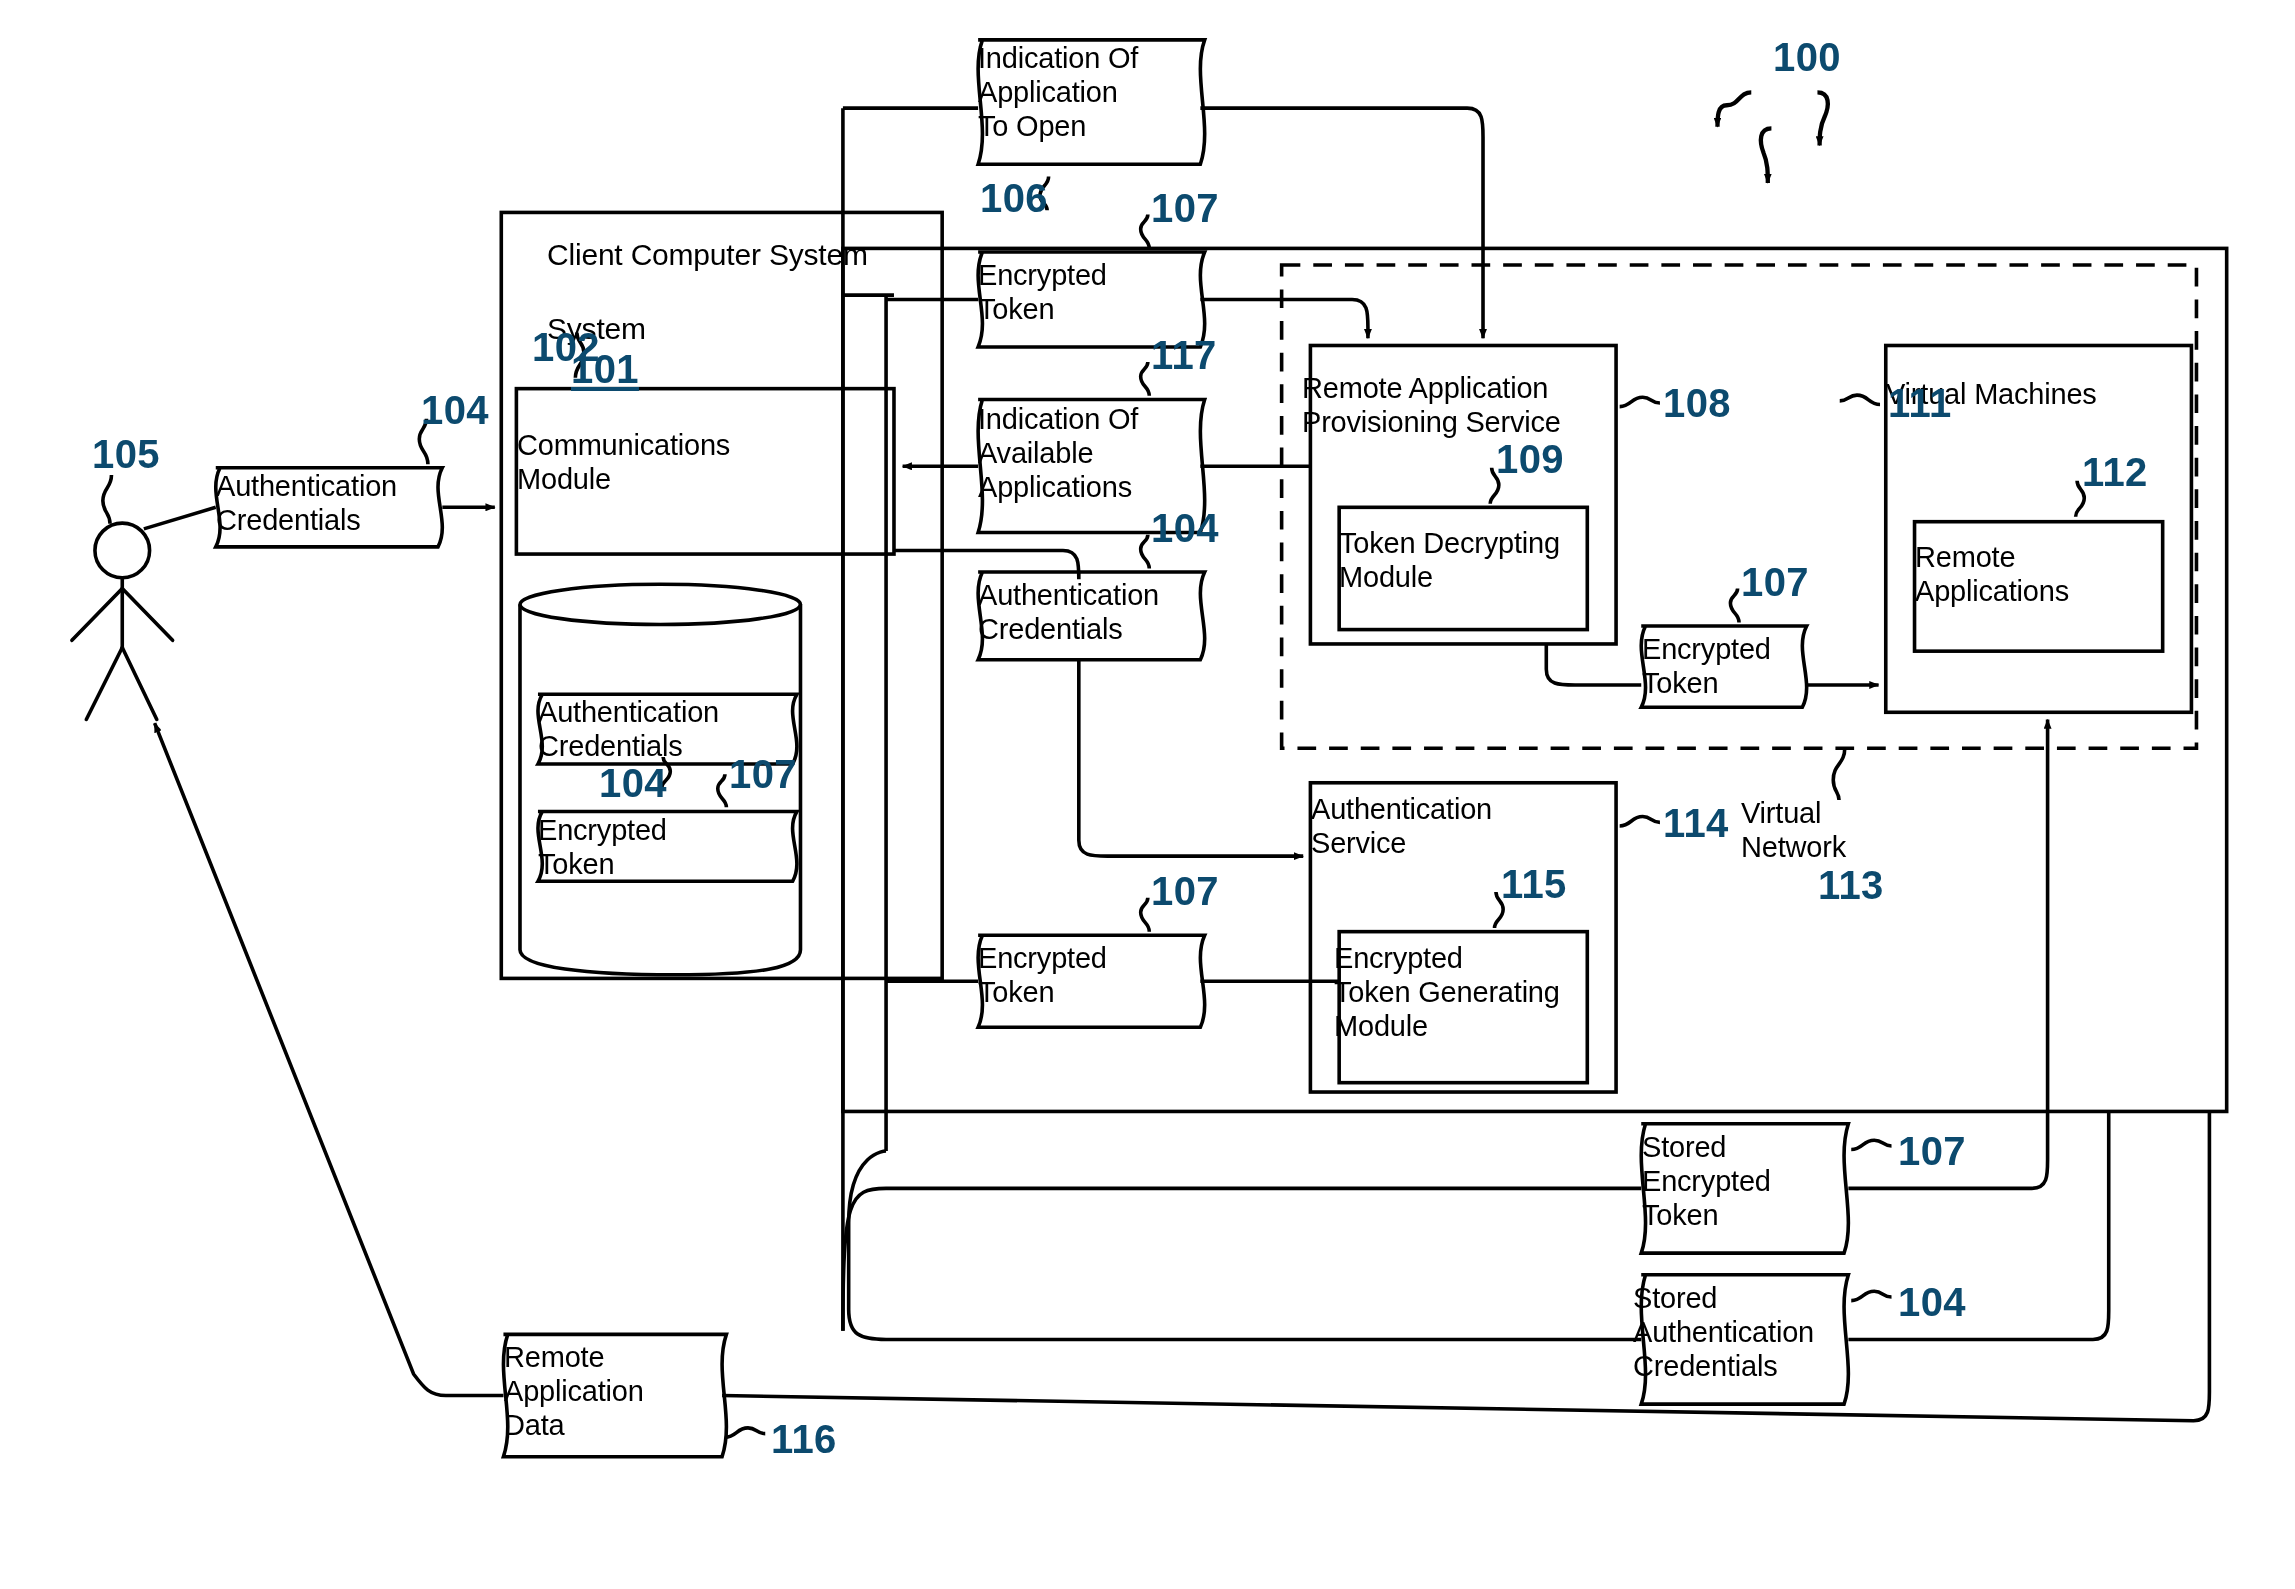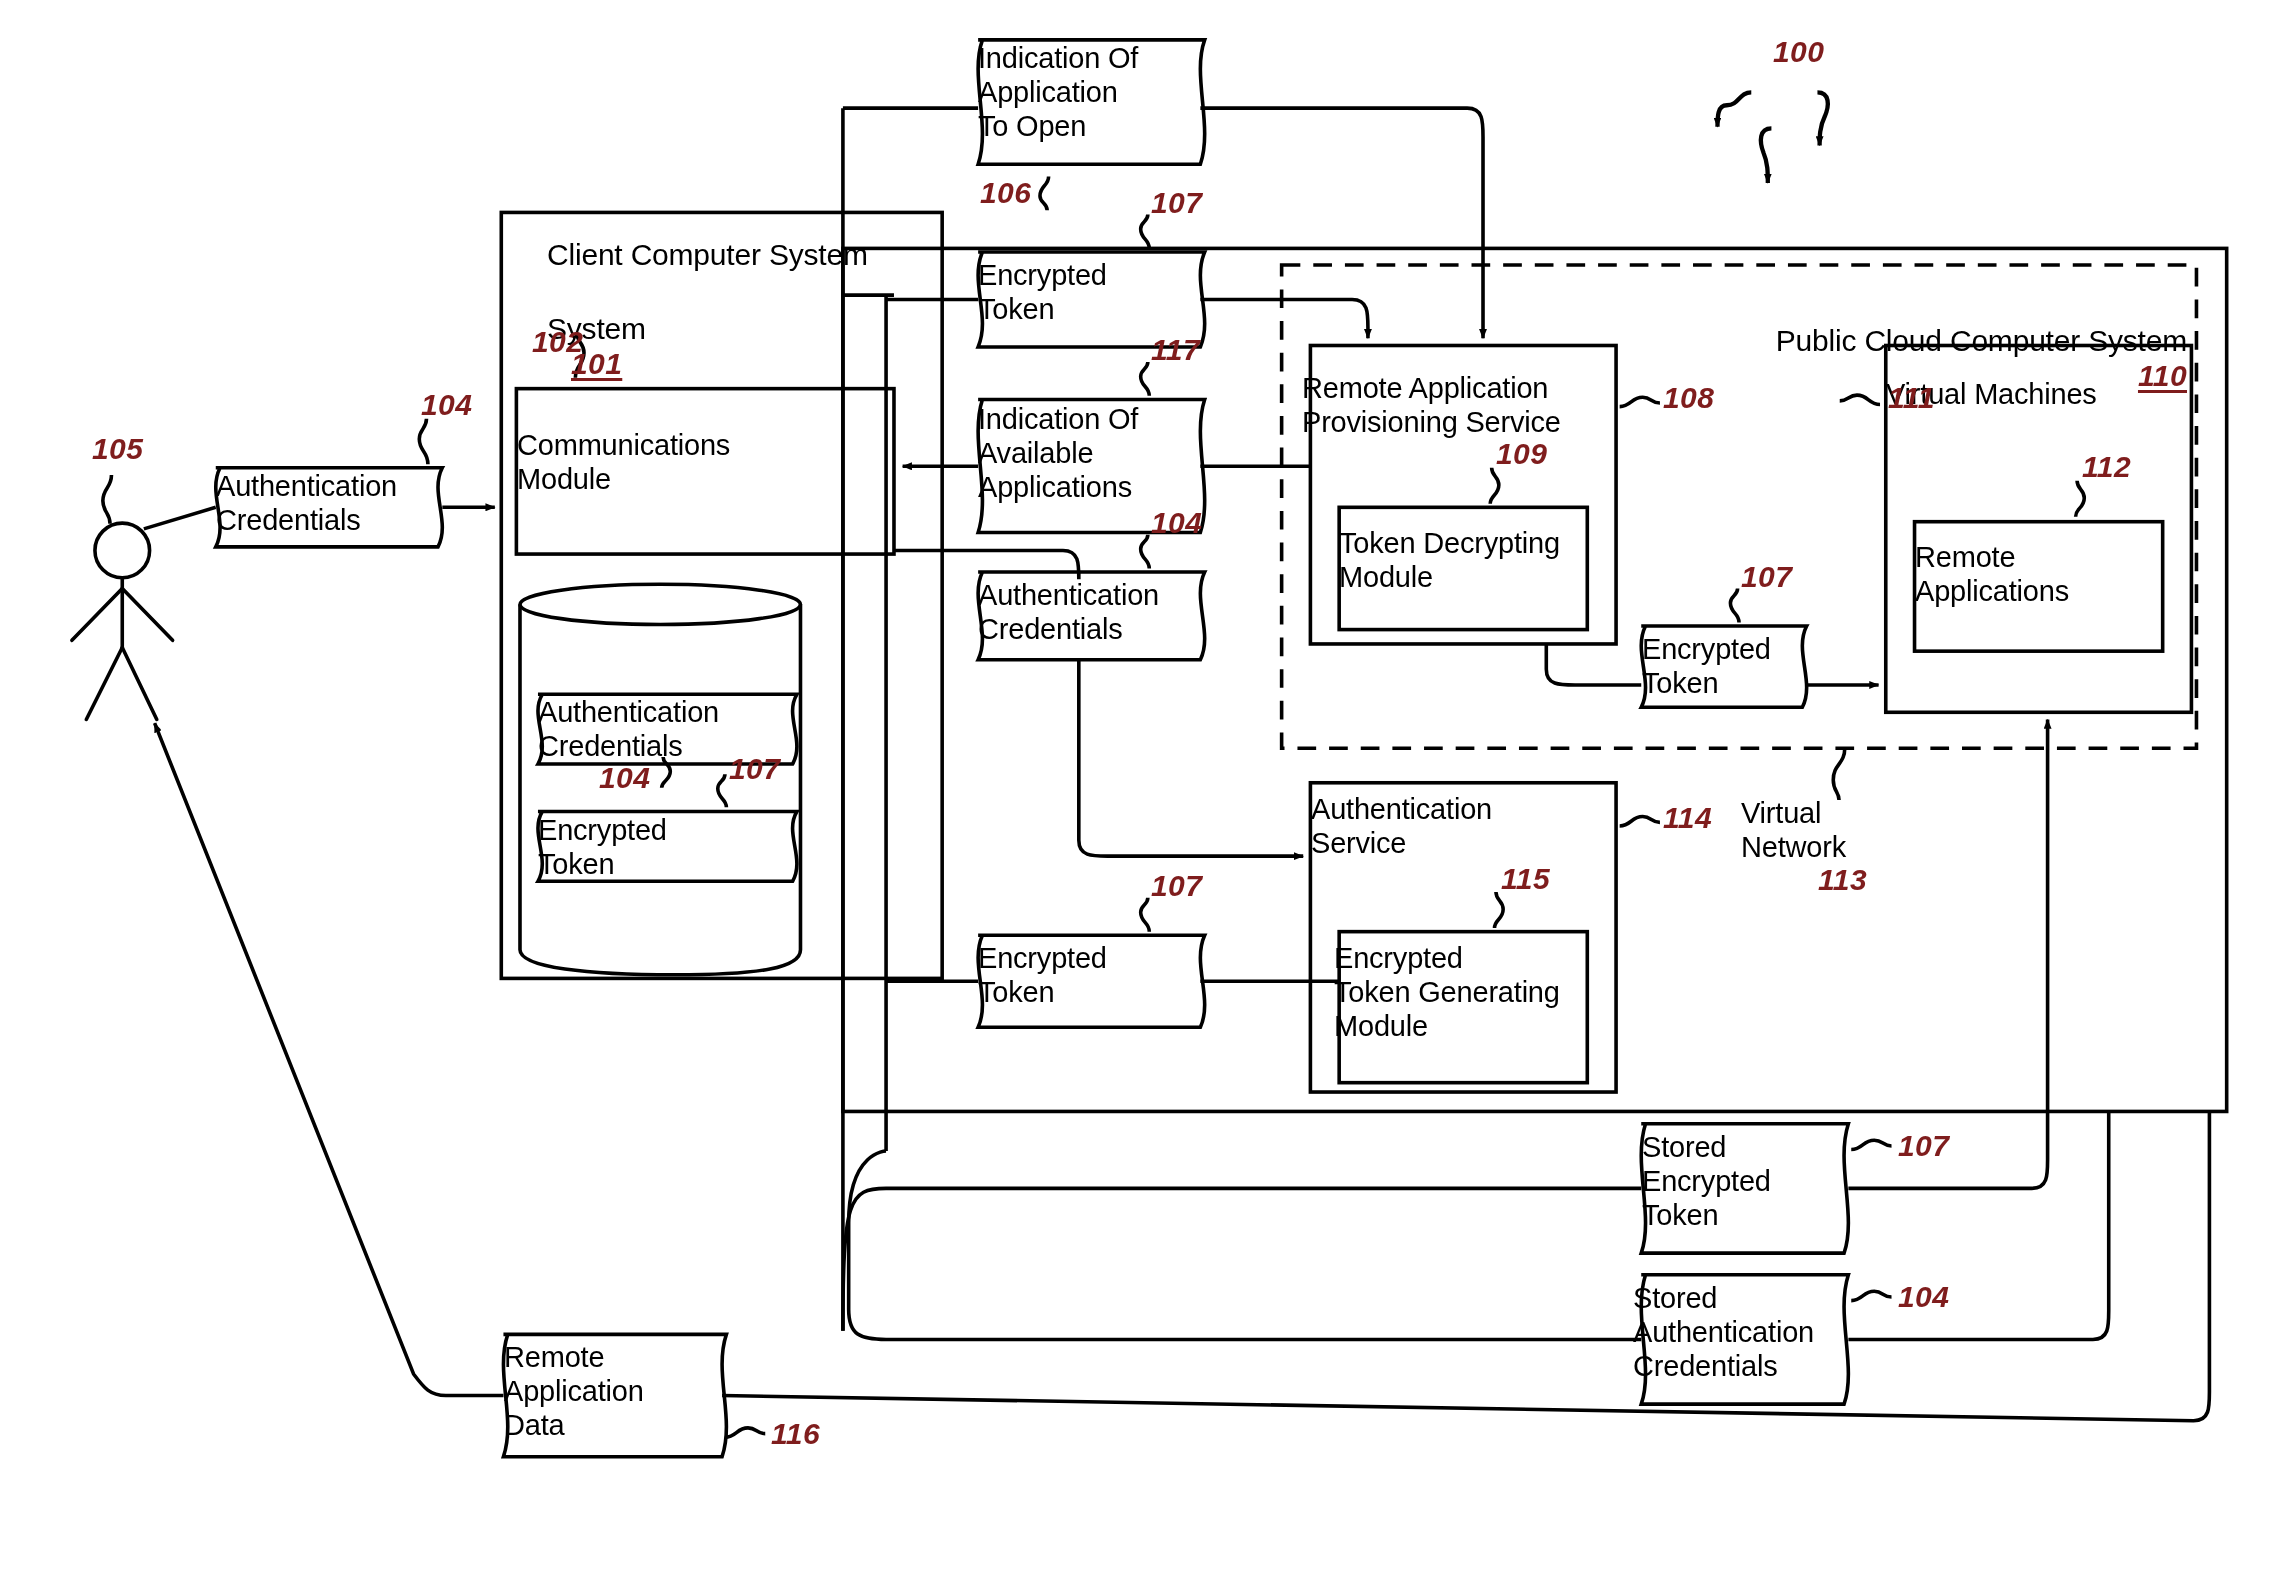--- a/index.html
+++ b/index.html
@@ -17,25 +17,24 @@
     color:#000;
     font-family:"Liberation Sans", sans-serif;
     font-size:29px;
     line-height:1.17;
     text-align:left;
     white-space:pre-line;
     letter-spacing:-0.2px;
   }
   .ref{
     position:absolute;
-    color:#7f1d1d;
+    color:#0c4a6e;
     font-family:"Liberation Sans", sans-serif;
-    font-style:italic;
     font-weight:bold;
-    font-size:30px;
+    font-size:40px;
     letter-spacing:0.4px;
   }
   .underlined{ text-decoration:underline; text-underline-offset:3.6px; }
   .ttl{ font-size:30px; }
 </style>
 </head>
 <body>
 
 <div id="stage">
 
@@ -240,24 +239,20 @@
 <div class="ref" style="left:1151px;top:333px;">117</div>
 
 <div class="lbl" style="left:978px;top:579px;width:227px;">Authentication
 Credentials</div>
 <div class="ref" style="left:1151px;top:506px;">104</div>
 
 <div class="lbl" style="left:978px;top:942px;width:227px;">Encrypted
 Token</div>
 <div class="ref" style="left:1151px;top:869px;">107</div>
 
-<div class="lbl ttl" style="left:1640px;top:288px;width:547px;text-align:right;">
-  <span>Public Cloud Computer System</span>
-  <span class="ref underlined" style="position:static;margin-left:11.5px;">110</span>
-</div>
 
 <div class="lbl" style="left:1302px;top:356px;width:324px;margin-top:16px;">Remote Application
 Provisioning Service</div>
 <div class="ref" style="left:1663px;top:381px;">108</div>
 
 <div class="lbl" style="left:1339px;top:527px;width:248px;">Token Decrypting
 Module</div>
 <div class="ref" style="left:1496px;top:437px;">109</div>
 
 <div class="lbl" style="left:1886px;top:378px;width:306px;">Virtual Machines</div>

